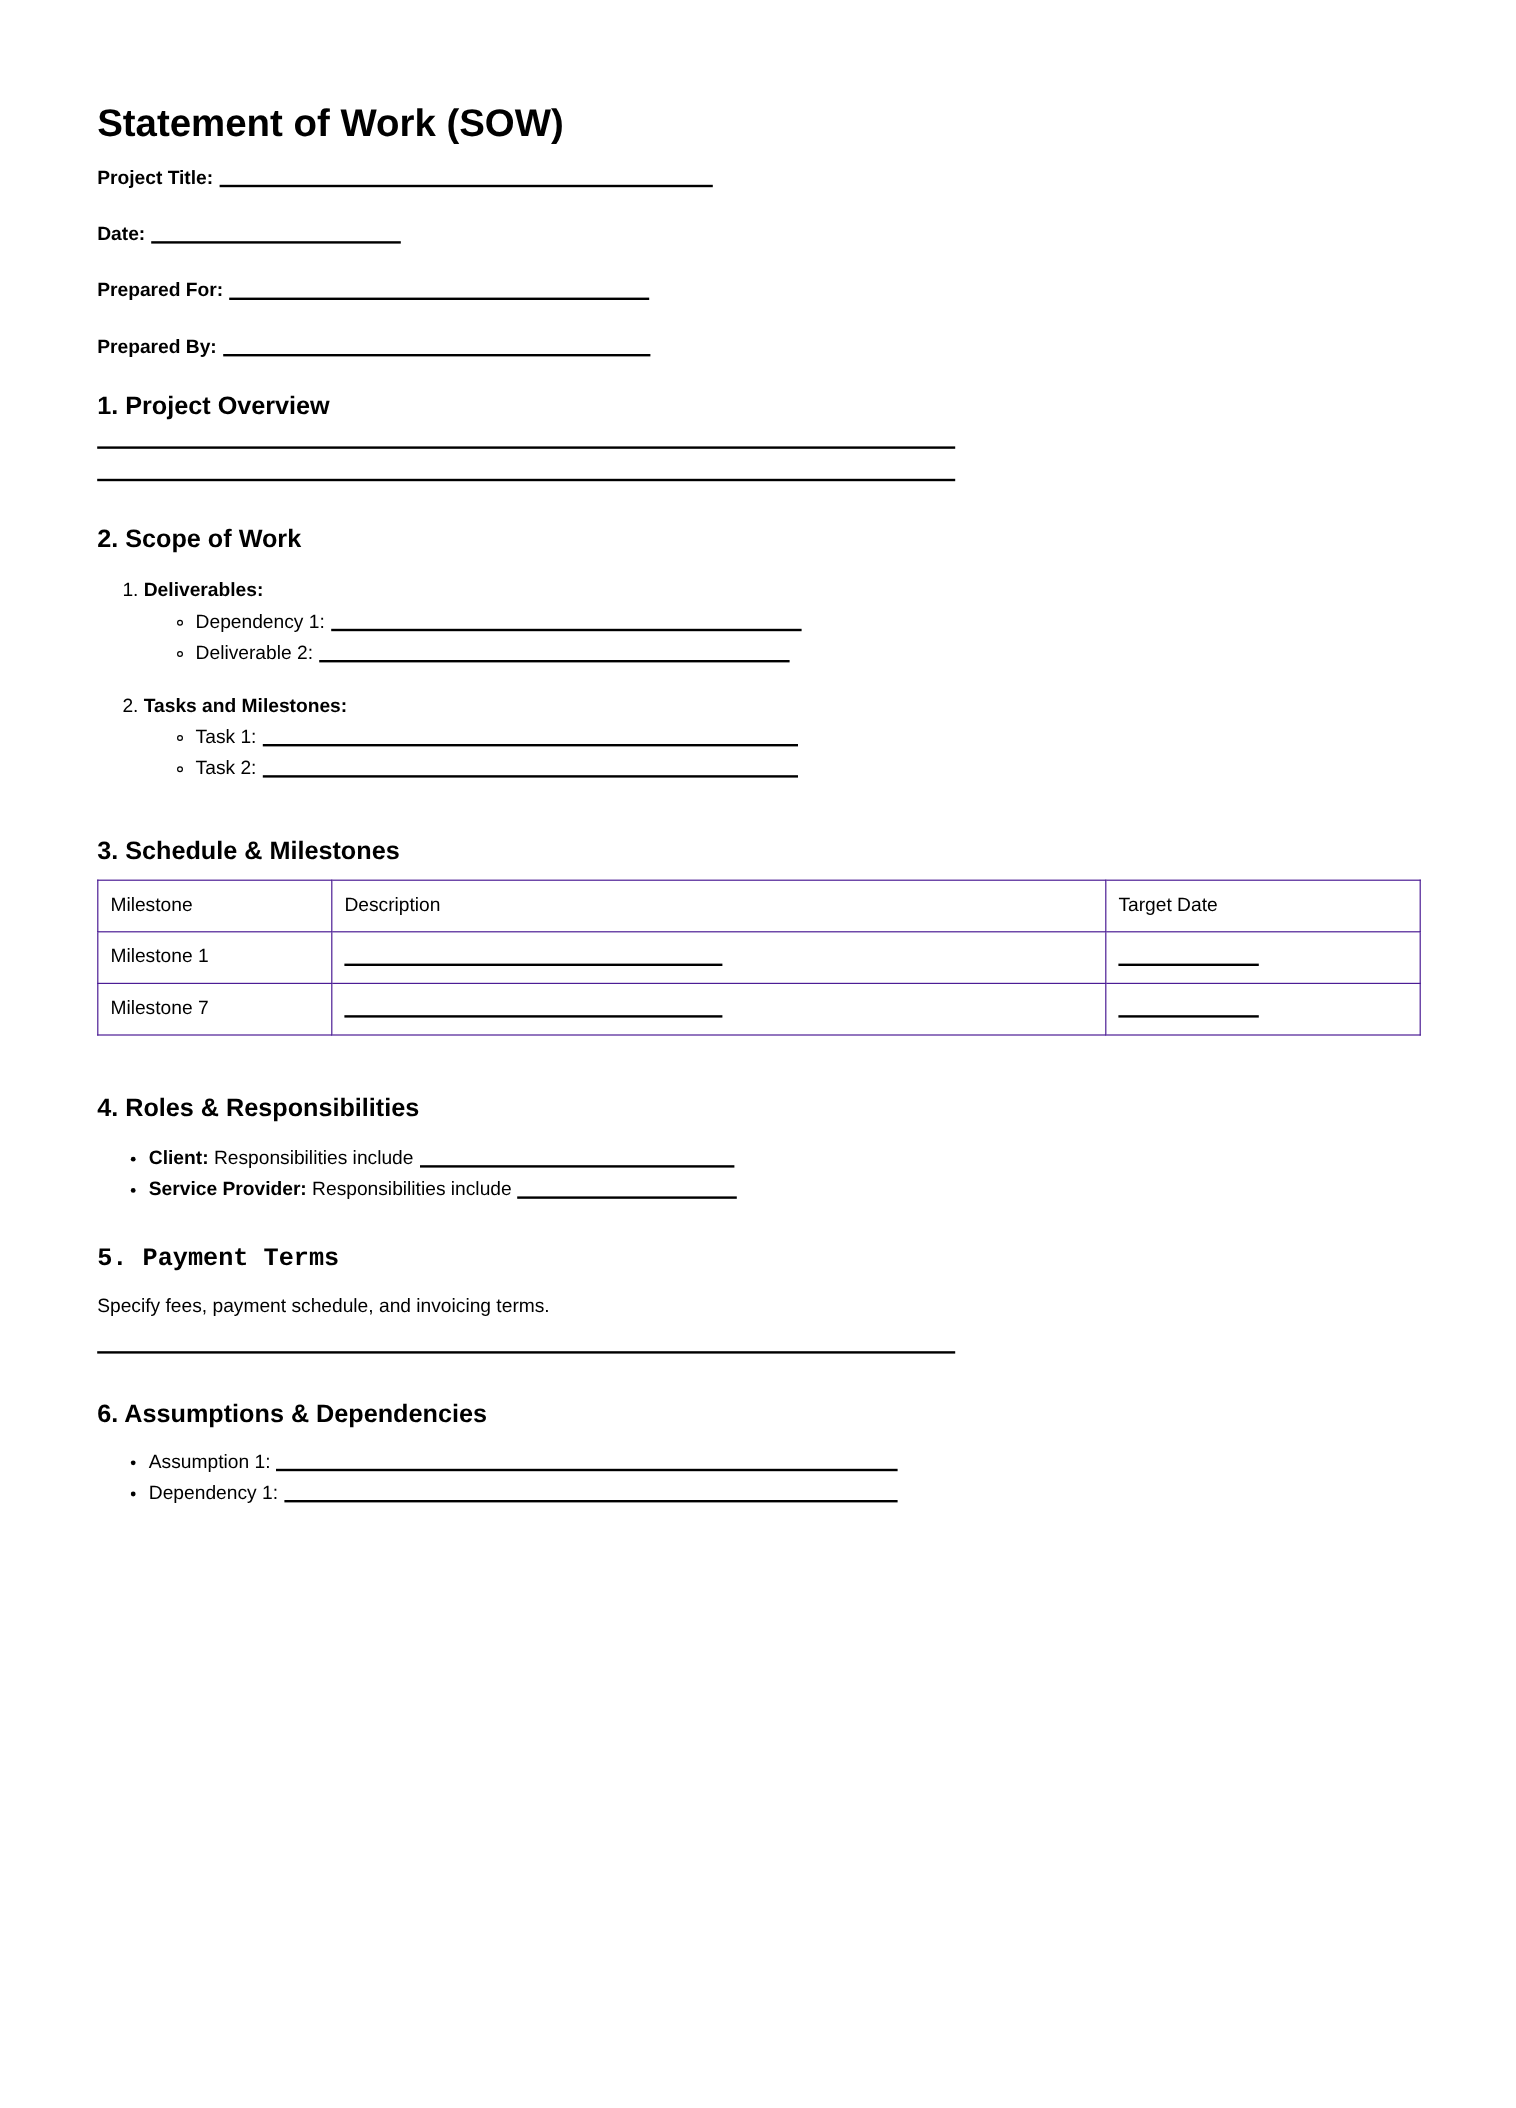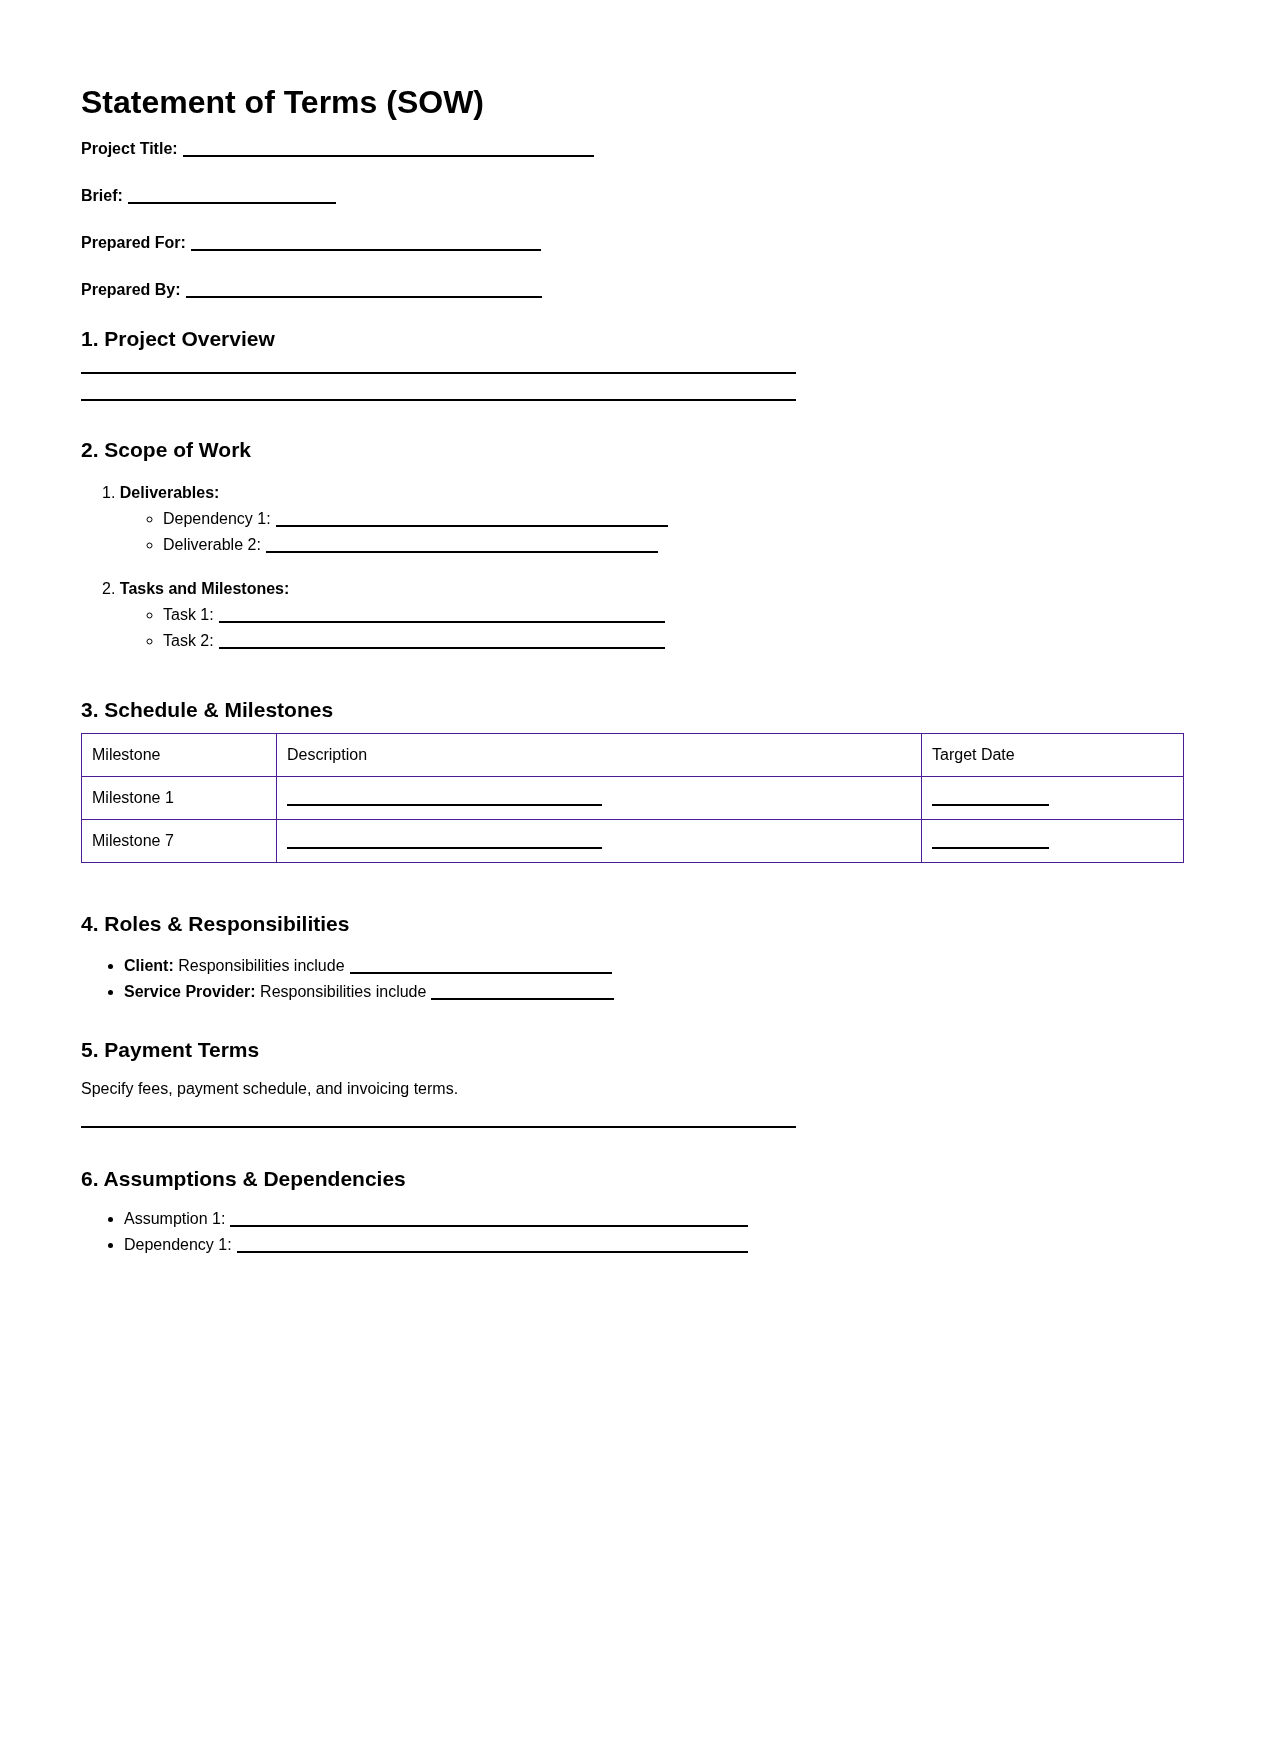--- a/index.html
+++ b/index.html
@@ -39,21 +39,21 @@
   .wlines { margin-top: 2px; }
   .wline {
     width: 715px;
     height: 19px;
     border-bottom: 2px solid #000;
     margin-bottom: 6px;
   }
   .sec-scope h2 { margin-top: 37px; }
   .sec-schedule h2 { margin-top: 44px; }
   .sec-roles h2 { margin-top: 49px; }
-  .sec-payment h2 { margin-top: 33px; }
+  .sec-payment h2 { margin-top: 33px; font-family: Liberation Mono, monospace; }
   .sec-assumptions h2 { margin-top: 39px; }
 
   .scope-group { margin-top: 18px; }
   .scope-label { padding-left: 21px; line-height: 26px; }
   .scope-label strong { font-weight: bold; }
   ul.circle {
     list-style: circle;
     margin: 0;
     padding-left: 82px;
   }
@@ -84,27 +84,27 @@
   ul.bullets li { line-height: 26px; }
   ul.roles-list { margin-top: 17px; }
   ul.assump-list { margin-top: 15px; }
   .payment-line { margin-top: 9px; }
 </style>
 </head>
 <body>
 
 <div class="page">
 
-  <h1 class="doc-title">Statement of Terms (SOW)</h1>
+  <h1 class="doc-title">Statement of Work (SOW)</h1>
 
   <div class="field">
     <b>Project Title:</b><span class="blank" style="width:411px"></span>
   </div>
   <div class="field">
-    <b>Brief:</b><span class="blank" style="width:208px"></span>
+    <b>Date:</b><span class="blank" style="width:208px"></span>
   </div>
   <div class="field">
     <b>Prepared For:</b><span class="blank" style="width:350px"></span>
   </div>
   <div class="field">
     <b>Prepared By:</b><span class="blank" style="width:356px"></span>
   </div>
 
   <div class="sec-overview">
     <h2 class="section-heading">1. Project Overview</h2>

